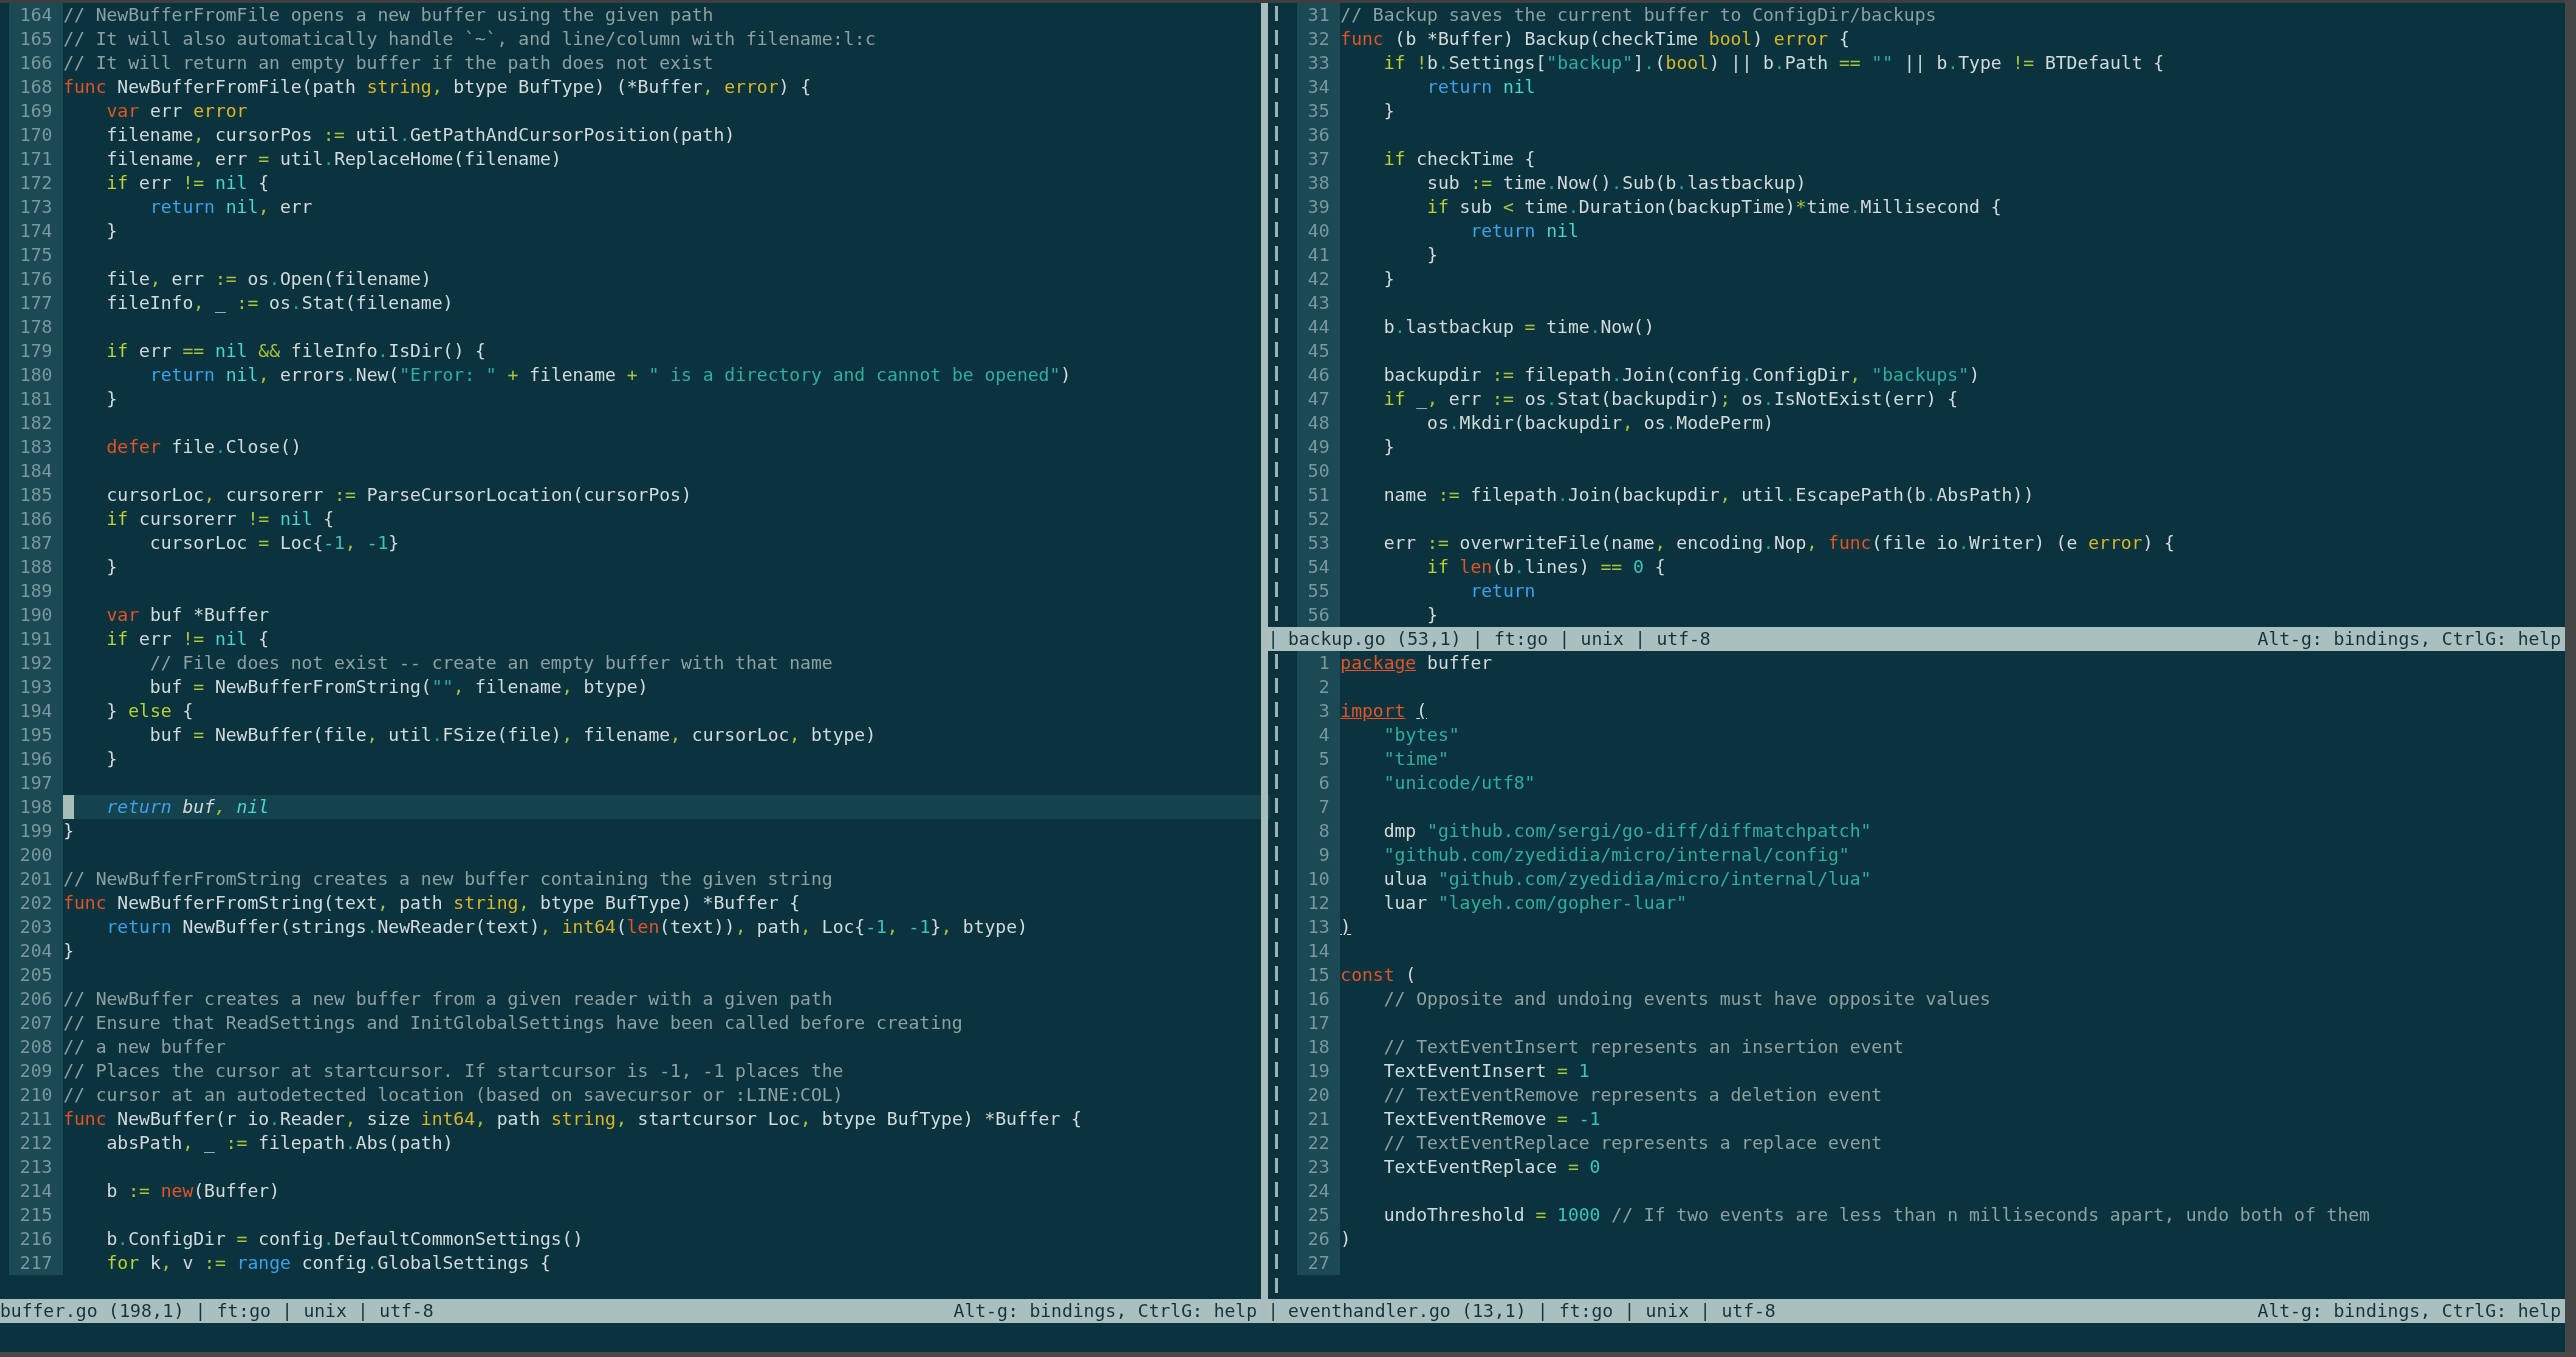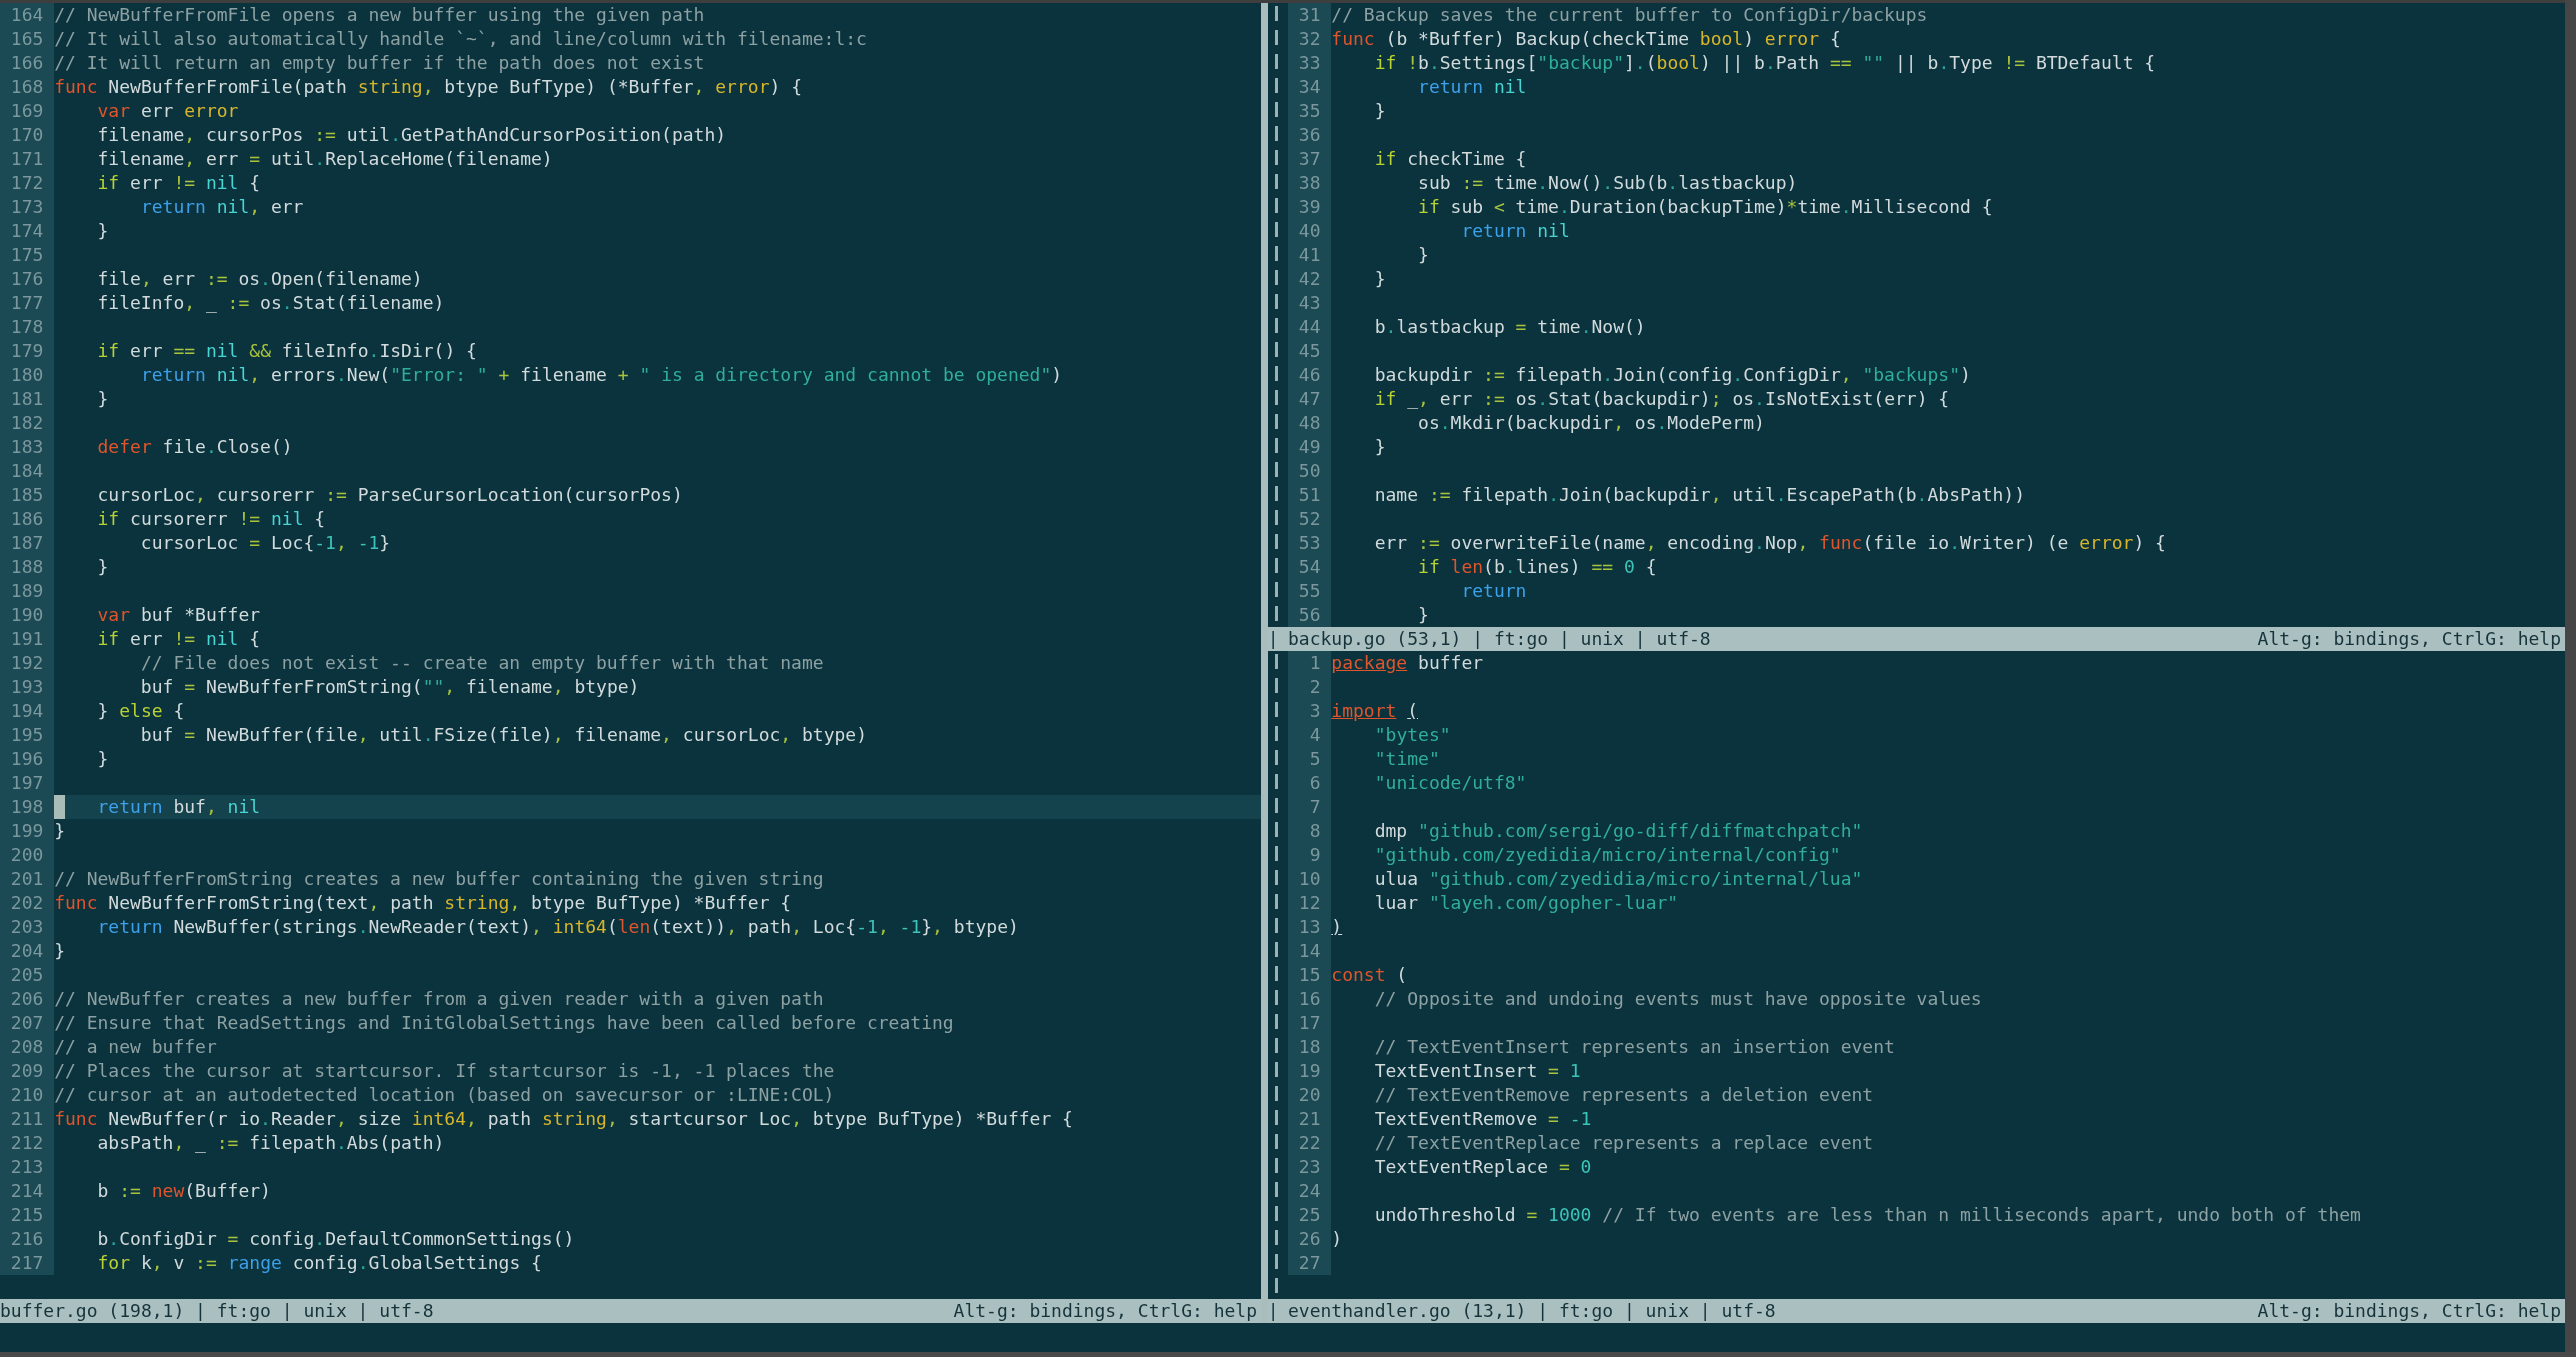--- a/index.html
+++ b/index.html
@@ -15,36 +15,36 @@
   }
   .frame{position:absolute;background:var(--col-frame,#3e3e3e);}
   .frame-top{left:0;top:0;width:2576px;height:3.4px;}
   .frame-right{right:0;top:0;width:10.7px;height:1358px;background:#464646;}
   .frame-bottom{left:0;top:1352px;width:2576px;height:5.4px;background:#4a4a4a;}
 
   .screen{
     position:absolute;left:0;top:3.4px;width:2565px;height:1349px;
     background:var(--col-bg,#0a333e);
   }
-  .pane{position:absolute;top:0;}
+  .pane{position:absolute;top:0;margin-left:9px;}
   .pane-left{left:0;width:1261px;}
   .pane-rt{left:1288px;width:1277px;}
   .pane-rb{left:1288px;top:calc(27 * var(--rh));width:1277px;}
 
   .row{display:flex;height:var(--rh);line-height:var(--rh);white-space:pre;}
   .gut{
     display:inline-block;flex:0 0 auto;
     background:var(--col-gutterbg,#1b4954);
     color:var(--col-gutterfg,#7a989d);
     white-space:pre;
   }
   .pane-left .gut{width:5ch;}
   .pane-rt .gut,.pane-rb .gut{width:4ch;text-align:center;}
   .code{flex:1 1 auto;position:relative;white-space:pre;color:var(--col-text,#d2dadb);}
-  .code.hl{background:var(--col-hl,#14434e);}
+  .code.hl{background:var(--col-hl,#14434e);font-style:italic;}
   .cursor{
     position:absolute;left:0;top:0;width:1ch;height:var(--rh);
     background:var(--col-cursor,#a9bcb8);
   }
 
   .tk-t{color:var(--col-text,#d2dadb);}
   .tk-c{color:var(--col-comment,#8da0a2);}
   .tk-k{color:var(--col-keyword,#e0552b);}
   .tk-ku{color:var(--col-keyword,#e0552b);text-decoration:underline;}
   .tk-y{color:var(--col-type,#d8b62a);}

